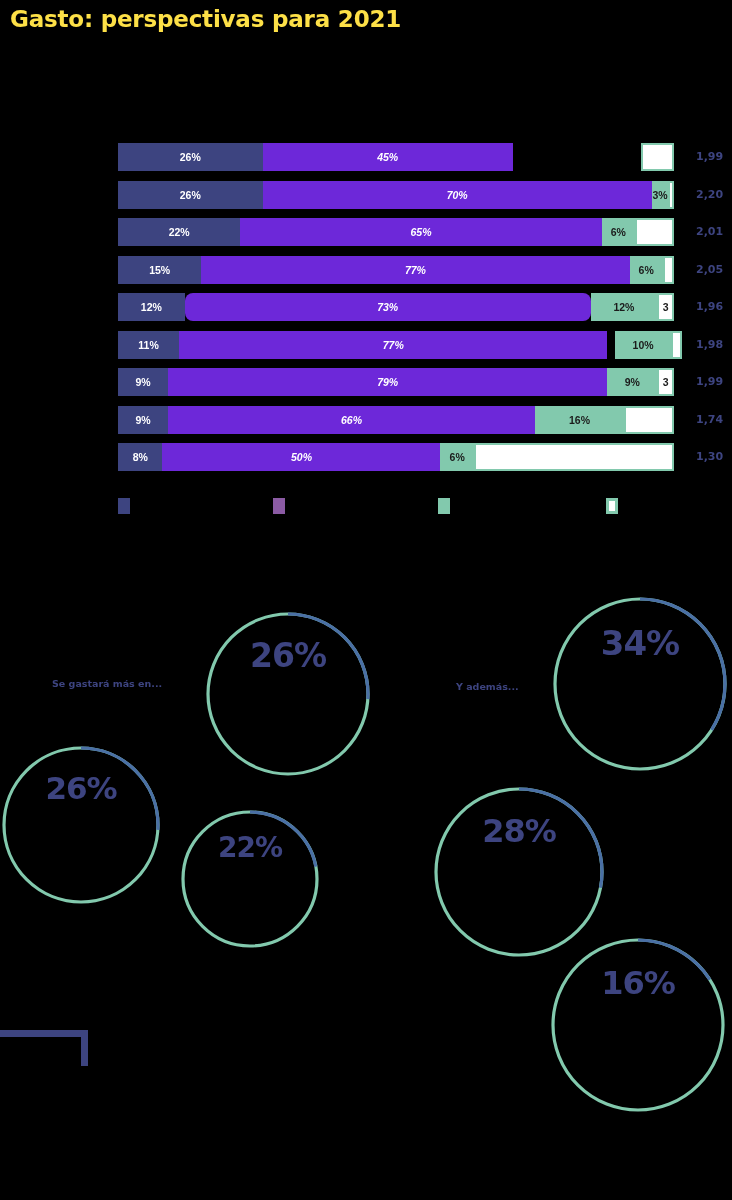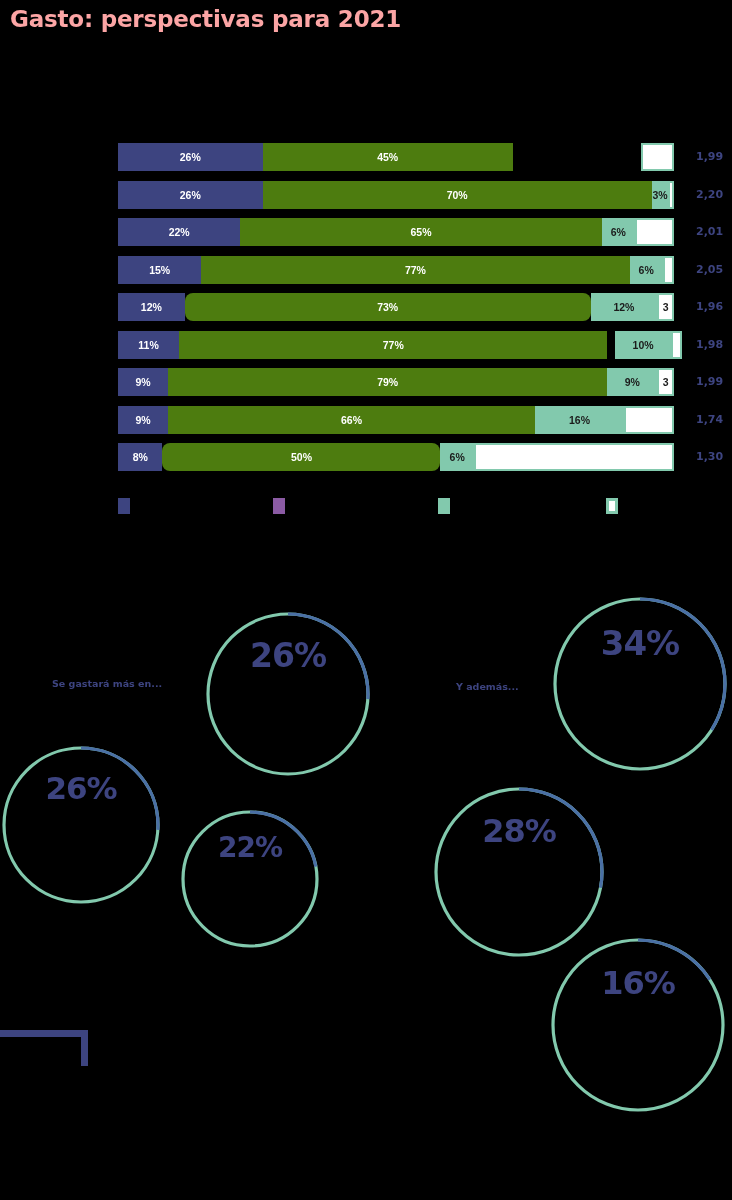--- a/index.html
+++ b/index.html
@@ -8,39 +8,39 @@
     background: #000000;
     font-family: "Liberation Sans", sans-serif;
     overflow: hidden;
   }
   #root { position: relative; width: 732px; height: 1200px; }
 
   
   .title {
     position: absolute; left: 10px; top: 6px;
     font-size: 23px; font-weight: bold; letter-spacing: -0.2px;
-    color: #fca5a5;
+    color: #fde047;
     font-family: "DejaVu Sans", sans-serif;
   }
 
   
   .bars { position: absolute; left: 118px; top: 143px; width: 556px; }
   .bar-row {
     position: relative;
     display: flex; align-items: stretch;
     height: 28px; margin-bottom: 9.5px;
   }
   .seg {
     position: relative;
     display: flex; align-items: center; justify-content: center;
     font-size: 10.5px; font-weight: bold; color: #ffffff;
     overflow: hidden; white-space: nowrap;
   }
   .seg.s1 { background: #3d4480; }
-  .seg.s2 { background: #4d7c0f; }
+  .seg.s2 { background: #6d28d9; font-style: italic; }
   .seg.s3 { background: #82c9ad; color: #1b1b1b; }
   .seg.s4 { background: #ffffff; border: 2px solid #82c9ad; color: #1b1b1b; }
 
   .bar-value {
     position: absolute; left: 578px; top: 0;
     height: 28px; line-height: 28px;
     font-size: 11px; font-weight: bold; color: #3d4480;
     font-family: "DejaVu Sans", sans-serif;
     white-space: nowrap;
   }
@@ -136,21 +136,21 @@
       </div>
       <div class="bar-row">
         <div class="seg s1" style="flex: 0 0 9%;">9%</div>
         <div class="seg s2" style="flex: 0 0 66%;">66%</div>
         <div class="seg s3" style="flex: 0 0 16%;">16%</div>
         <div class="seg s4" style="flex: 0 0 9%;"></div>
         <div class="bar-value">1,74</div>
       </div>
       <div class="bar-row">
         <div class="seg s1" style="flex: 0 0 8%;">8%</div>
-        <div class="seg s2" style="flex: 0 0 50%; border-radius: 8px;">50%</div>
+        <div class="seg s2" style="flex: 0 0 50%;">50%</div>
         <div class="seg s3" style="flex: 0 0 6%;">6%</div>
         <div class="seg s4" style="flex: 0 0 36%;"></div>
         <div class="bar-value">1,30</div>
       </div>
     </div>
 
   <div class="legend" id="legend">
       <div class="legend-item" style="left: 0px;">
         <span class="legend-swatch k1"></span>
         <span class="legend-label"></span>

